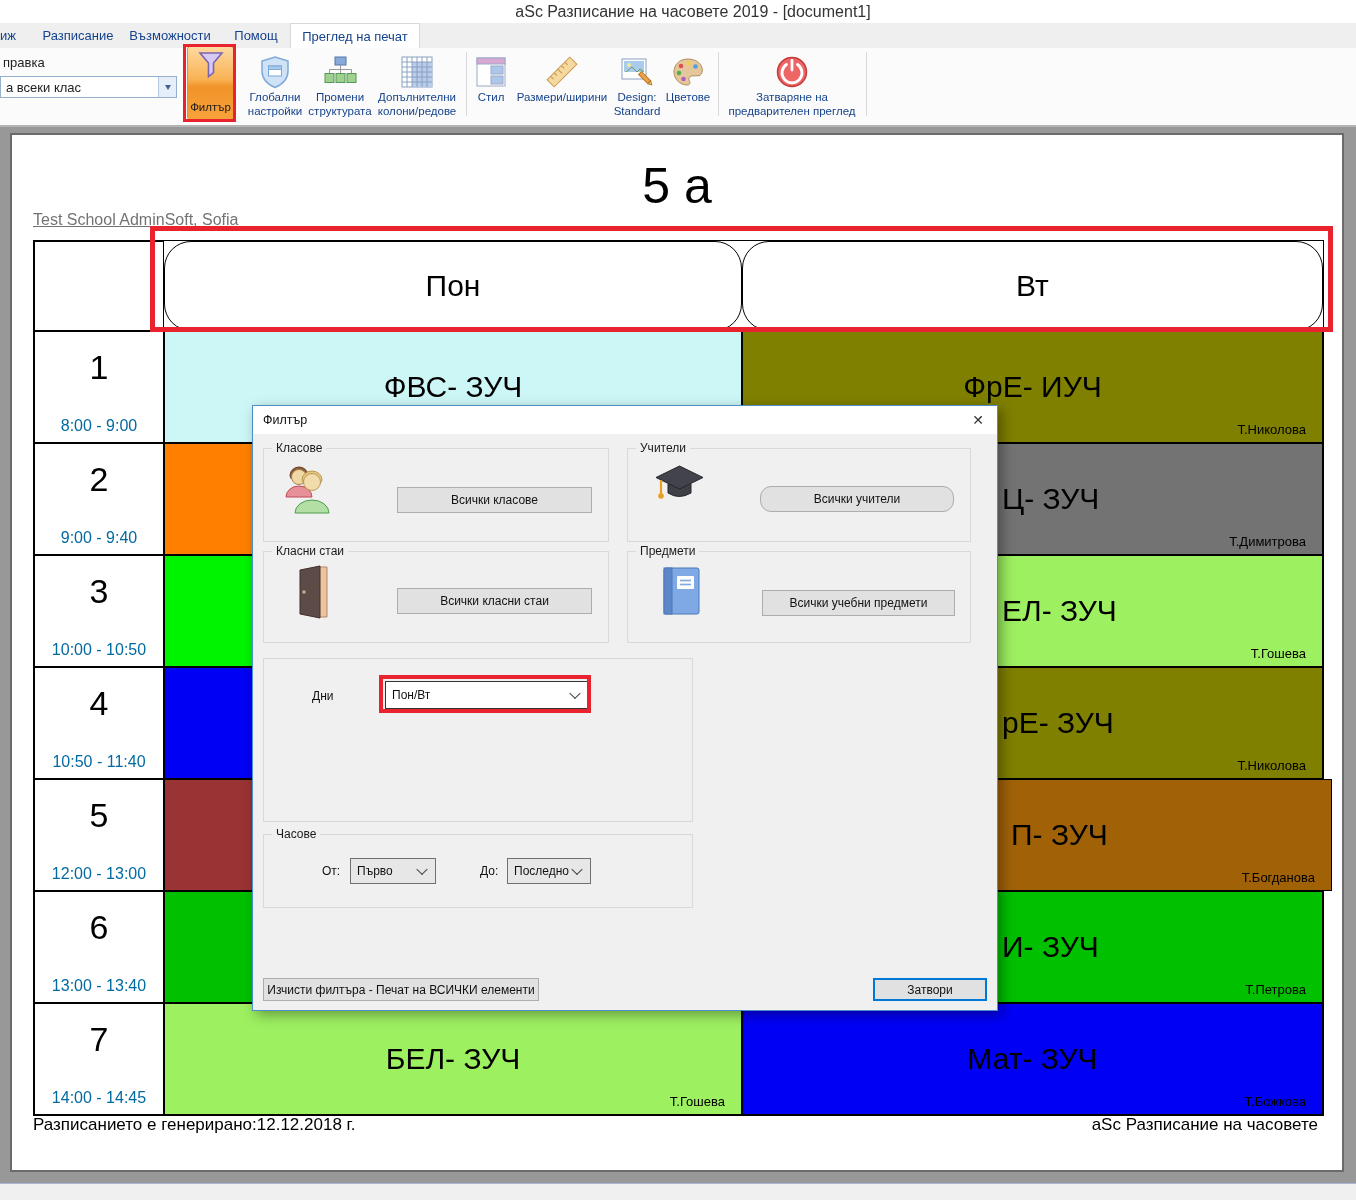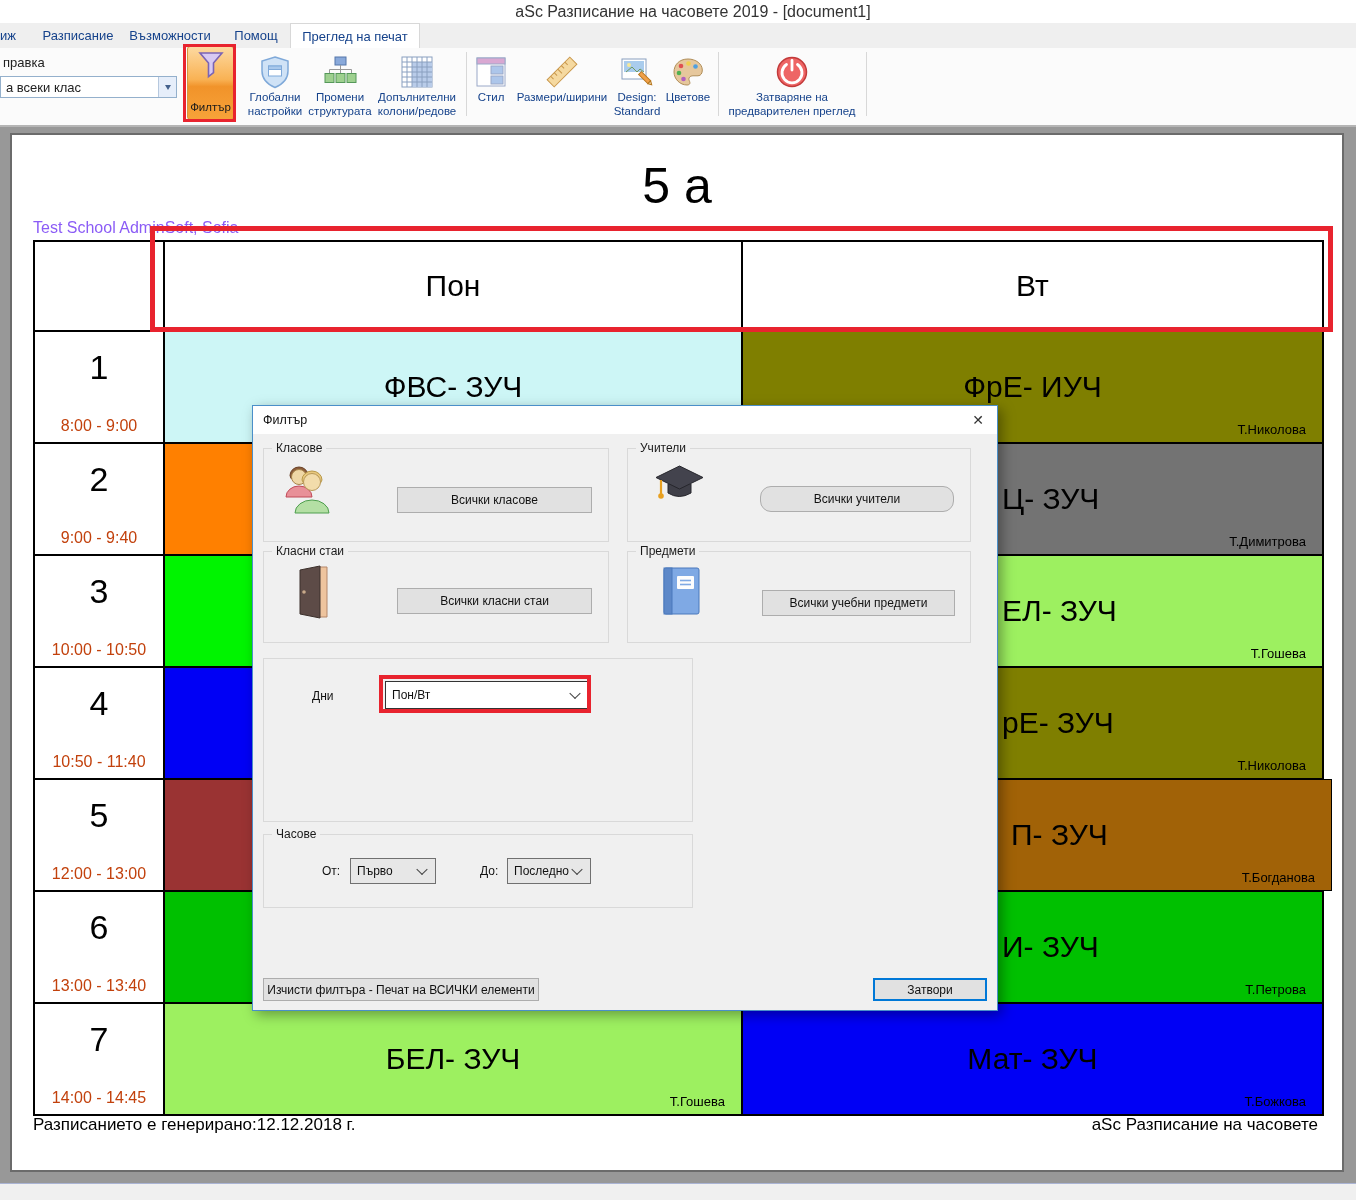--- a/index.html
+++ b/index.html
@@ -28,29 +28,29 @@
       display:flex;flex-direction:column;align-items:center;box-sizing:border-box;}
   .filterbtn .rlabel{color:#1a1a1a;margin-top:auto;margin-bottom:4px;}
   .vsep{position:absolute;top:4px;height:64px;width:1px;background:#d8d8d8;}
 
   .statusbar{left:0;top:1183px;width:1356px;height:17px;background:#f0f0f0;border-top:1px solid #aab4d4;}
 
   
   .previewarea{left:0;top:127px;width:1356px;height:1056px;background:#989898;}
   .page{left:10px;top:6px;width:1334px;height:1039px;background:#fff;border:2px solid #6b6b6b;position:absolute;box-sizing:border-box;}
   .pg-title{position:absolute;left:0;top:22px;width:100%;text-align:center;font-size:50px;color:#000;}
-  .pg-school{position:absolute;left:21px;top:84px;font-size:16px;color:#8b5cf6;}
+  .pg-school{position:absolute;left:21px;top:76px;font-size:16px;color:#737373;text-decoration:underline;}
   .pg-footl{position:absolute;left:21px;top:980px;font-size:17px;color:#000;}
   .pg-footr{position:absolute;right:24px;top:980px;font-size:17px;color:#000;}
 
   .ttable{position:absolute;left:21px;top:105px;width:1289px;height:874px;border:1px solid #000;background:#fff;box-sizing:content-box;}
   .cell{position:absolute;border:1px solid #000;box-sizing:border-box;background:#fff;}
-  .dayhdr{display:flex;align-items:center;justify-content:center;font-size:30px;color:#000;}
+  .dayhdr{display:flex;align-items:center;justify-content:center;font-size:30px;color:#000;border-radius:27px;}
   .pnum{position:absolute;left:0;right:0;top:16px;text-align:center;font-size:34px;color:#000;}
-  .ptime{position:absolute;left:0;right:0;bottom:7px;text-align:center;font-size:16px;color:#c2410c;}
+  .ptime{position:absolute;left:0;right:0;bottom:7px;text-align:center;font-size:16px;color:#0369a1;}
   .subj{position:absolute;left:0;right:0;top:0;bottom:0;display:flex;align-items:center;justify-content:center;font-size:30px;color:#000;white-space:nowrap;}
   .cut .subj{justify-content:flex-start;padding-left:259px;}
   .teacher{position:absolute;right:16px;bottom:5px;font-size:13px;color:#000;}
 
   
   .dialog{left:252px;top:405px;width:746px;height:606px;background:#f0f0f0;border:1px solid #4a8fc9;
           box-shadow:4px 4px 12px rgba(0,0,0,.35);z-index:10;}
   .dlg-title{position:absolute;left:0;top:0;right:0;height:28px;background:#fff;}
   .dlg-title .txt{font-size:12.5px;color:#111;line-height:28px;padding-left:10px;}
   .dlg-x{position:absolute;right:13px;top:4px;font-size:14px;color:#333;line-height:20px;}

